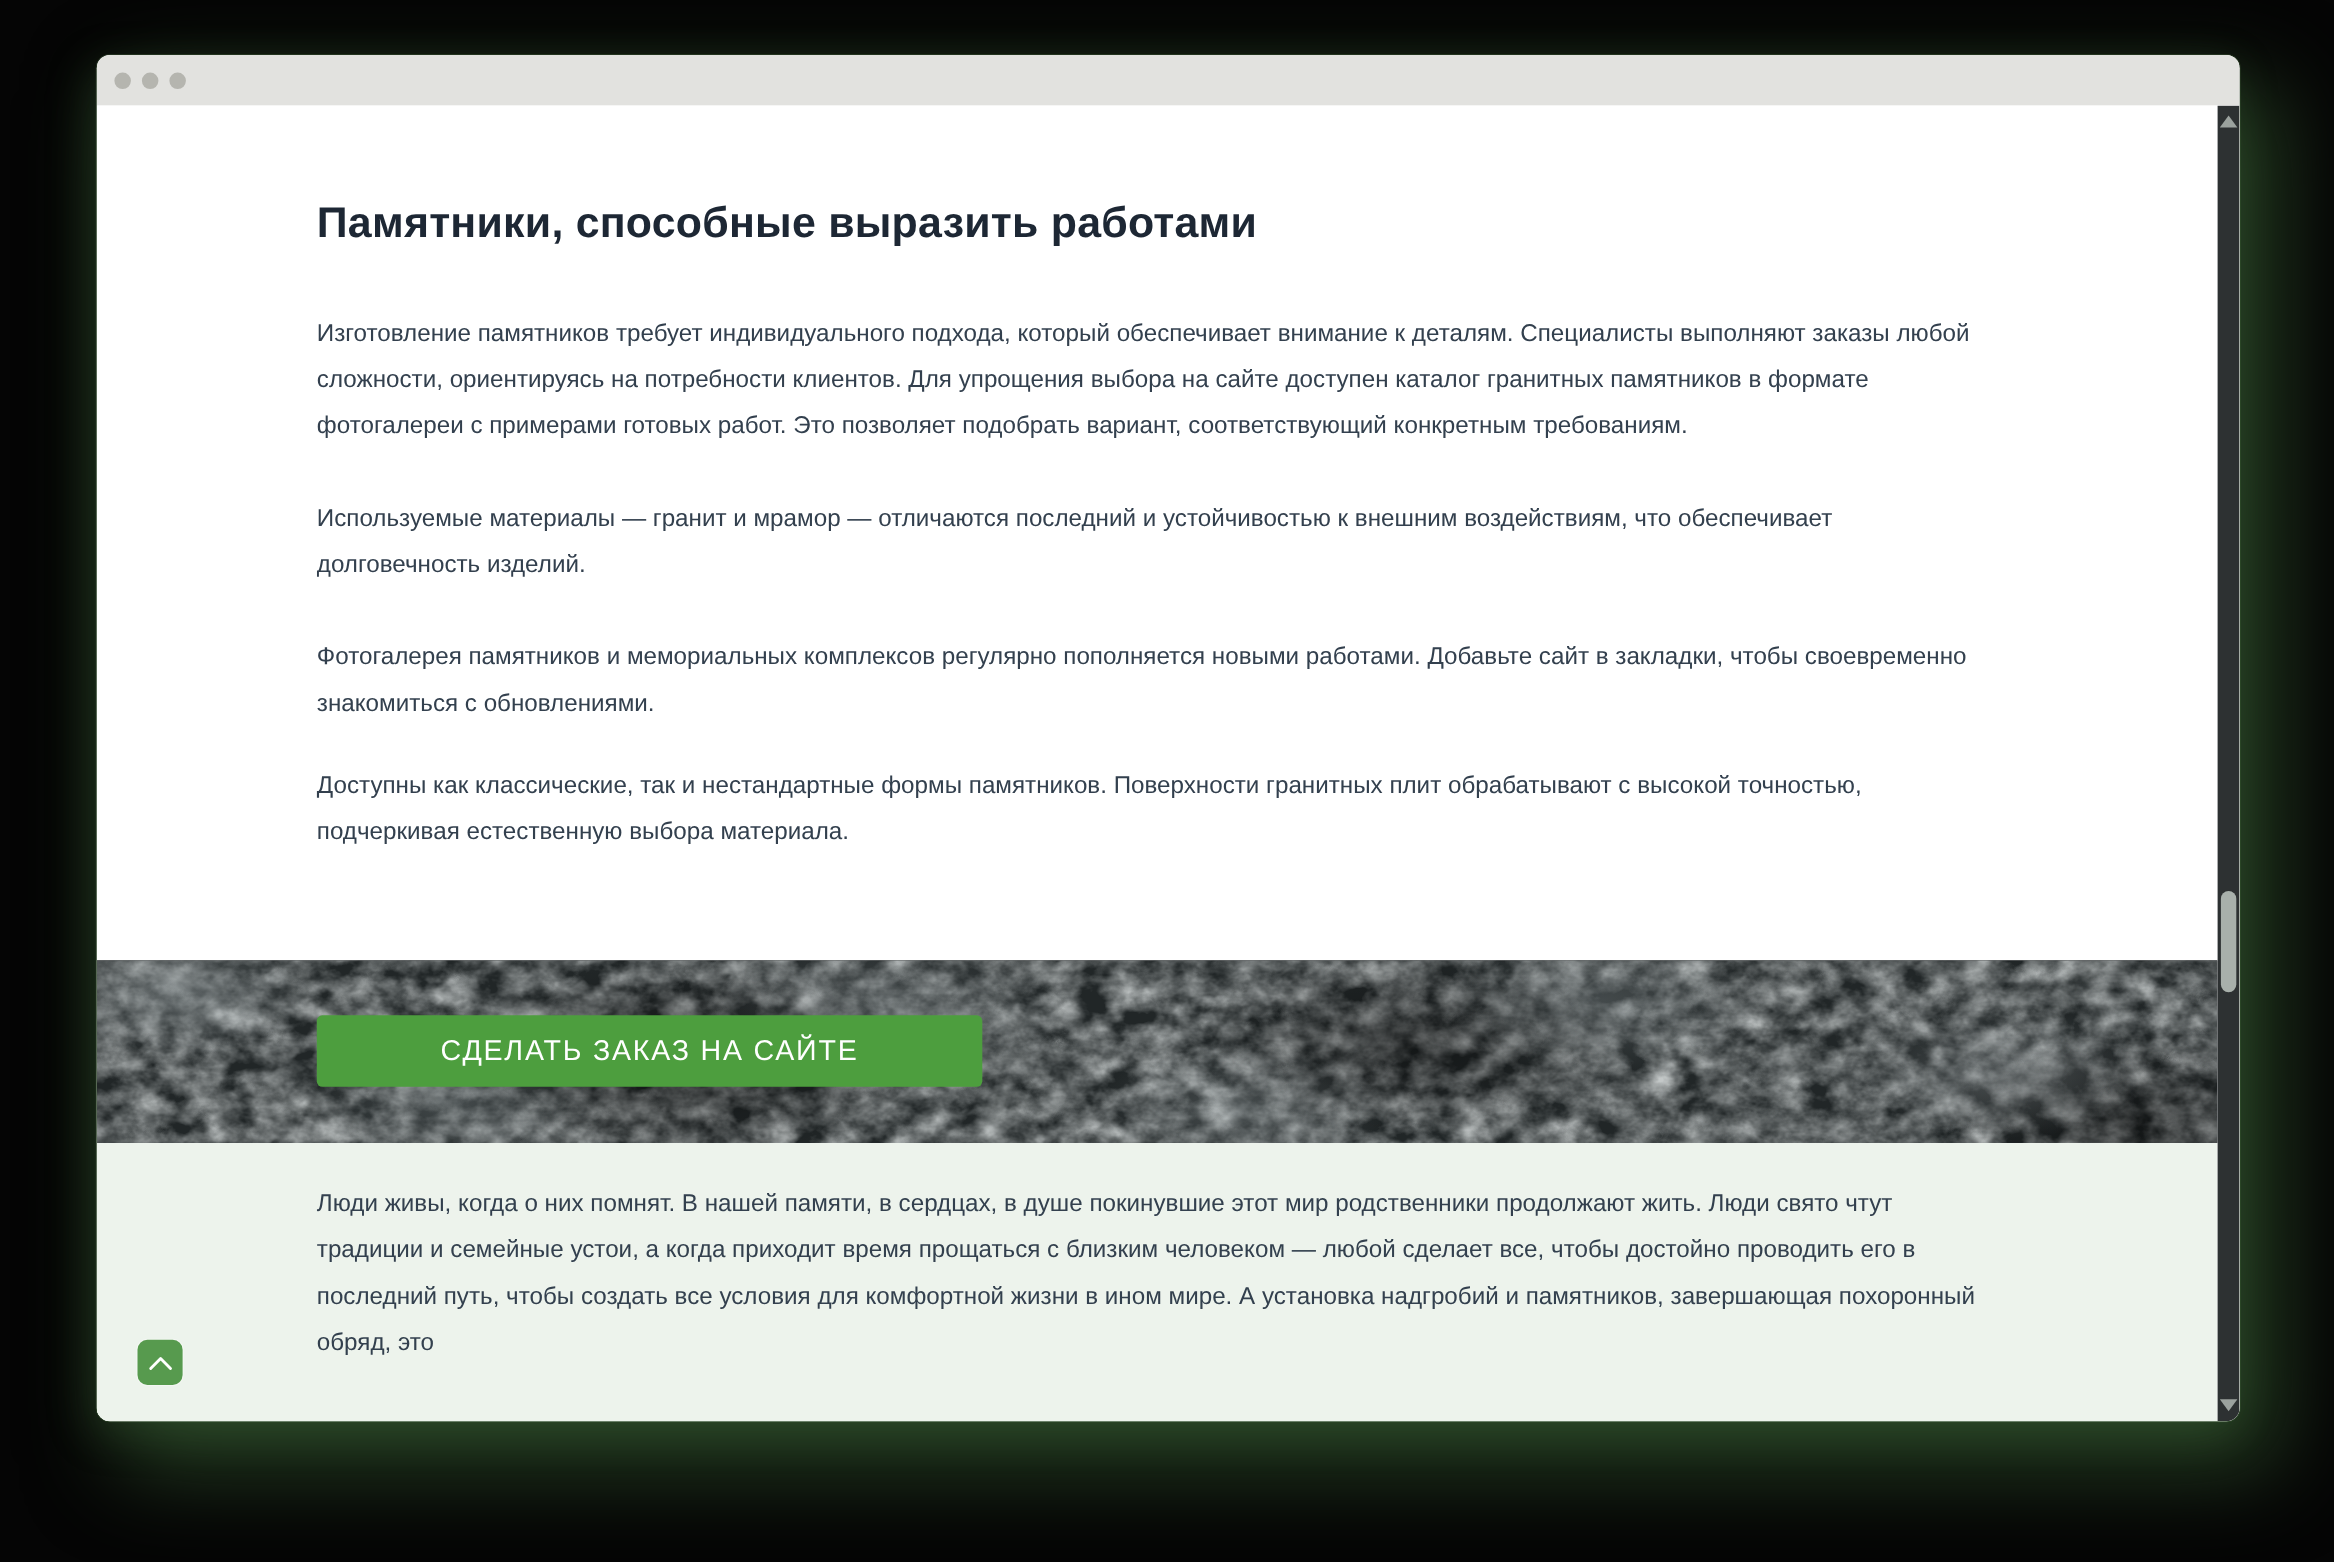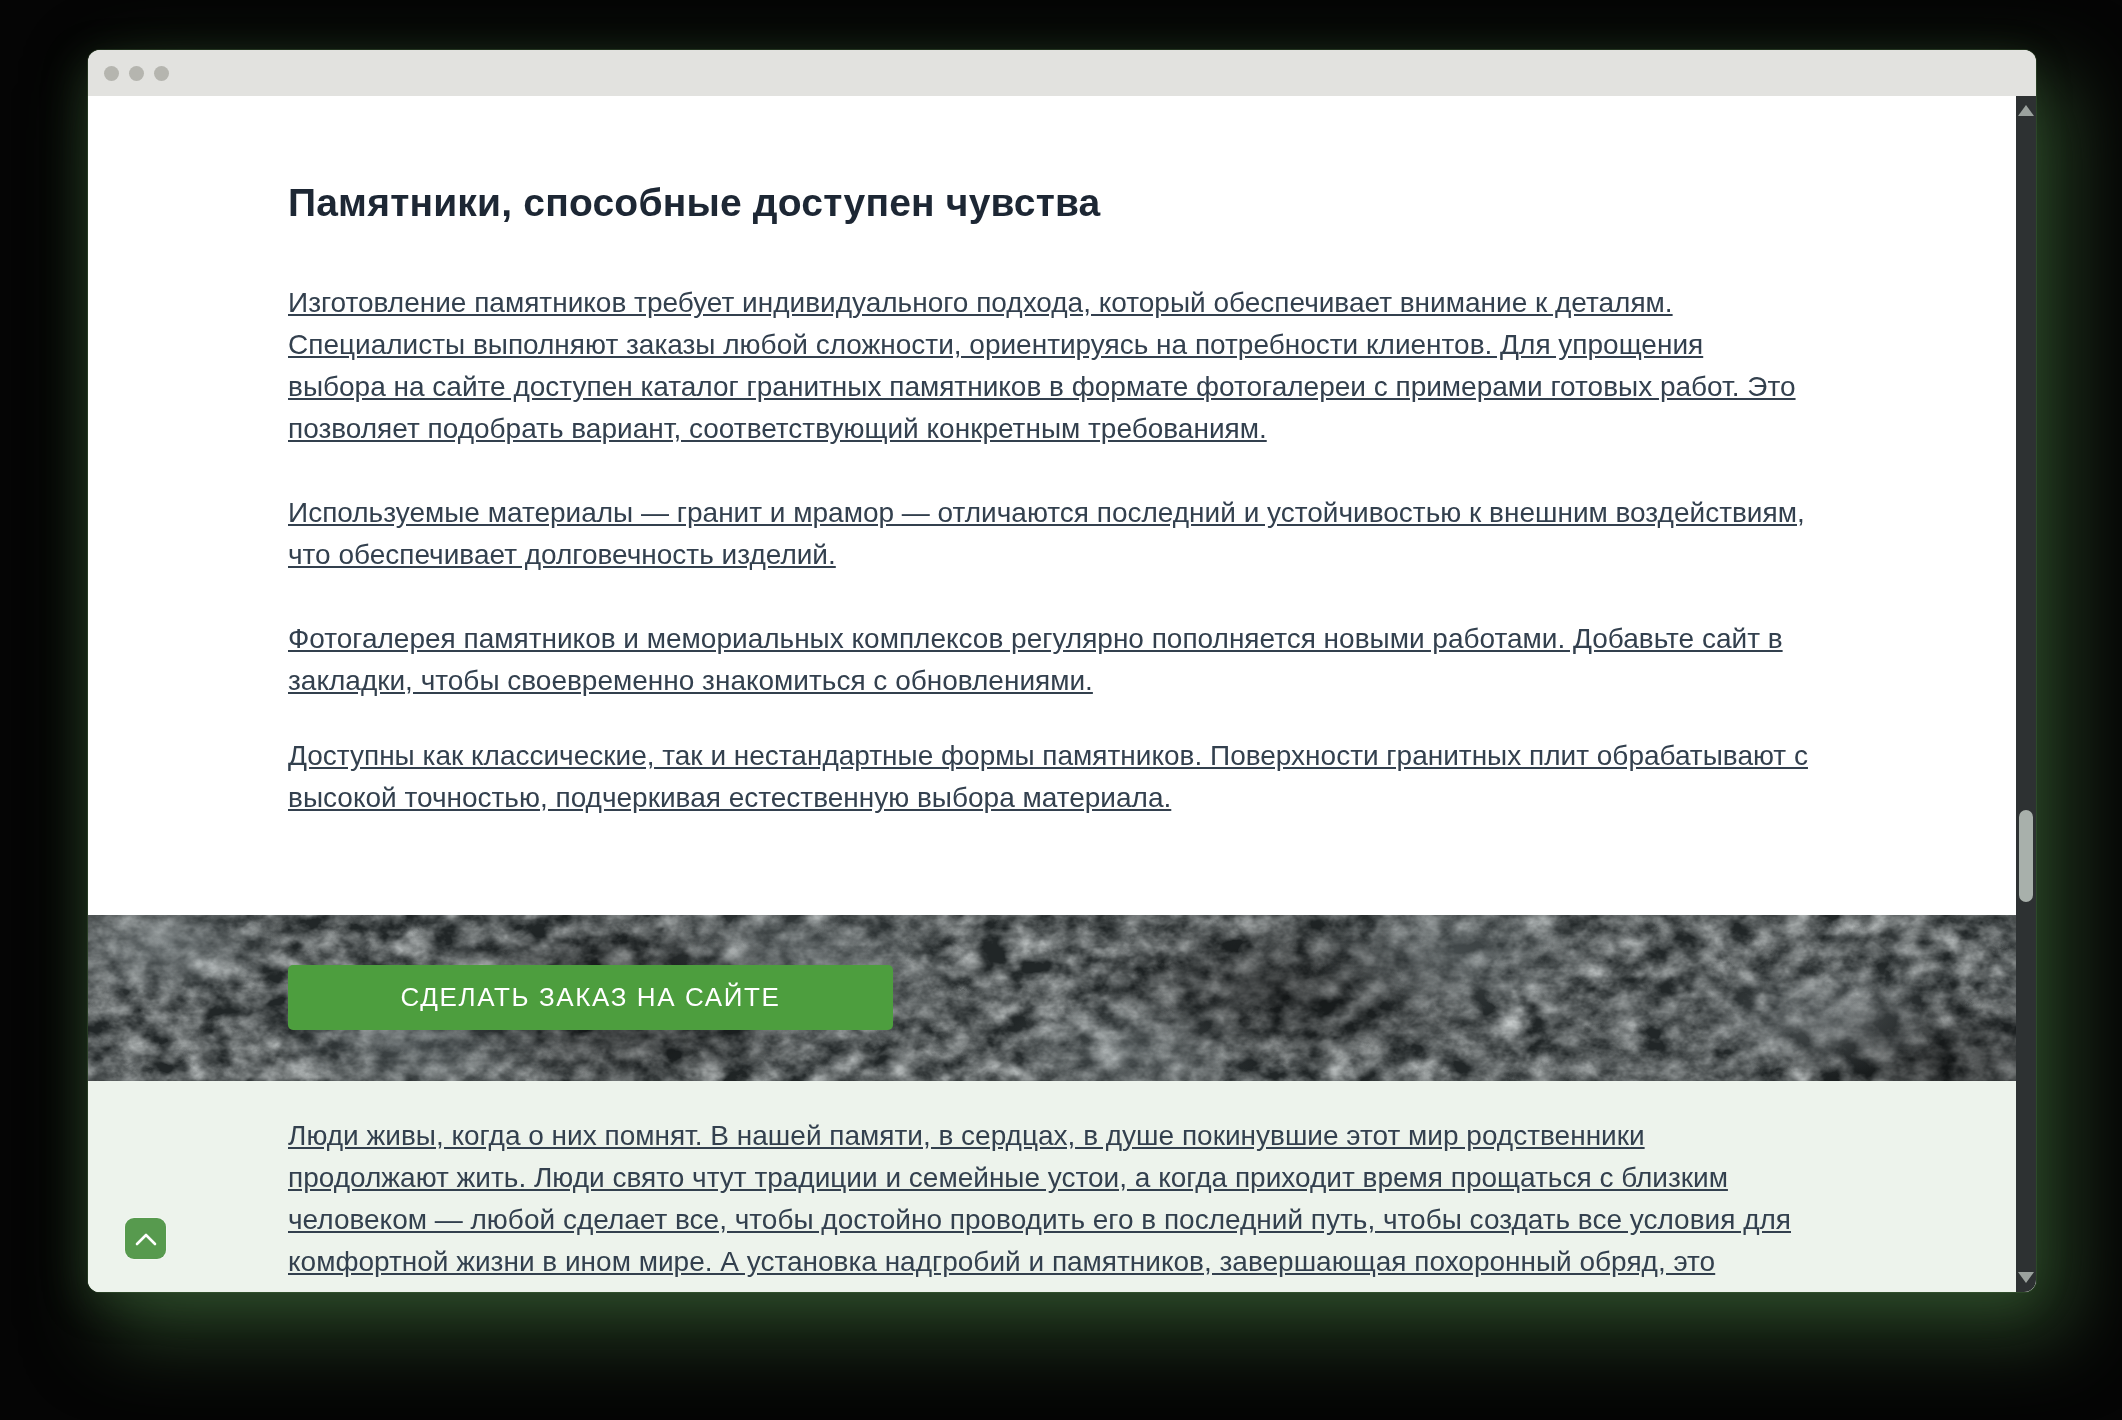--- a/index.html
+++ b/index.html
@@ -28,21 +28,21 @@
 
   .container { margin-left:200px; width:1520px; }
 
   
   .article-section { background:#ffffff; padding:84px 0 96px 0; }
   .article-section h1 {
     font-size:39px; line-height:1.2; font-weight:700; color:#1d2734;
     letter-spacing:0.2px; margin-bottom:55px;
   }
   .article-section p, .memorial-section p {
-    font-size:28px; line-height:42px; color:#33404e; font-weight:400;text-decoration:underline;
+    font-size:22px; line-height:42px; color:#33404e; font-weight:400;
   }
   p.para { margin-bottom:42px; }
   p.para-joined { margin-bottom:0;margin-top:33px; }
   .article-section p:last-child { margin-bottom:0; }
 
   
   .cta-banner { position:relative; height:166px; flex:0 0 166px; background:#212627; overflow:hidden; }
   .granite-svg { position:absolute; inset:0; width:100%; height:100%; display:block; }
   .blotches {
     position:absolute; inset:0;
@@ -105,21 +105,21 @@
       <span class="dot"></span>
       <span class="dot"></span>
       <span class="dot"></span>
     </div>
 
     <div class="viewport">
       <div class="page">
 
         <section class="article-section">
           <div class="container">
-            <h1>Памятники, способные доступен чувства</h1>
+            <h1>Памятники, способные выразить работами</h1>
             <p class="para">Изготовление памятников требует индивидуального подхода, который обеспечивает внимание к деталям. Специалисты выполняют заказы любой сложности, ориентируясь на потребности клиентов. Для упрощения выбора на сайте доступен каталог гранитных памятников в формате фотогалереи с примерами готовых работ. Это позволяет подобрать вариант, соответствующий конкретным требованиям.</p>
             <p class="para">Используемые материалы — гранит и мрамор — отличаются последний и устойчивостью к внешним воздействиям, что обеспечивает долговечность изделий.</p>
             <p class="para-joined">Фотогалерея памятников и мемориальных комплексов регулярно пополняется новыми работами. Добавьте сайт в закладки, чтобы своевременно знакомиться с обновлениями.</p>
             <p class="para-joined">Доступны как классические, так и нестандартные формы памятников. Поверхности гранитных плит обрабатывают с высокой точностью, подчеркивая естественную выбора материала.</p>
           </div>
         </section>
 
         <section class="cta-banner">
           <svg class="granite-svg" preserveAspectRatio="none" aria-hidden="true">
             <defs>

